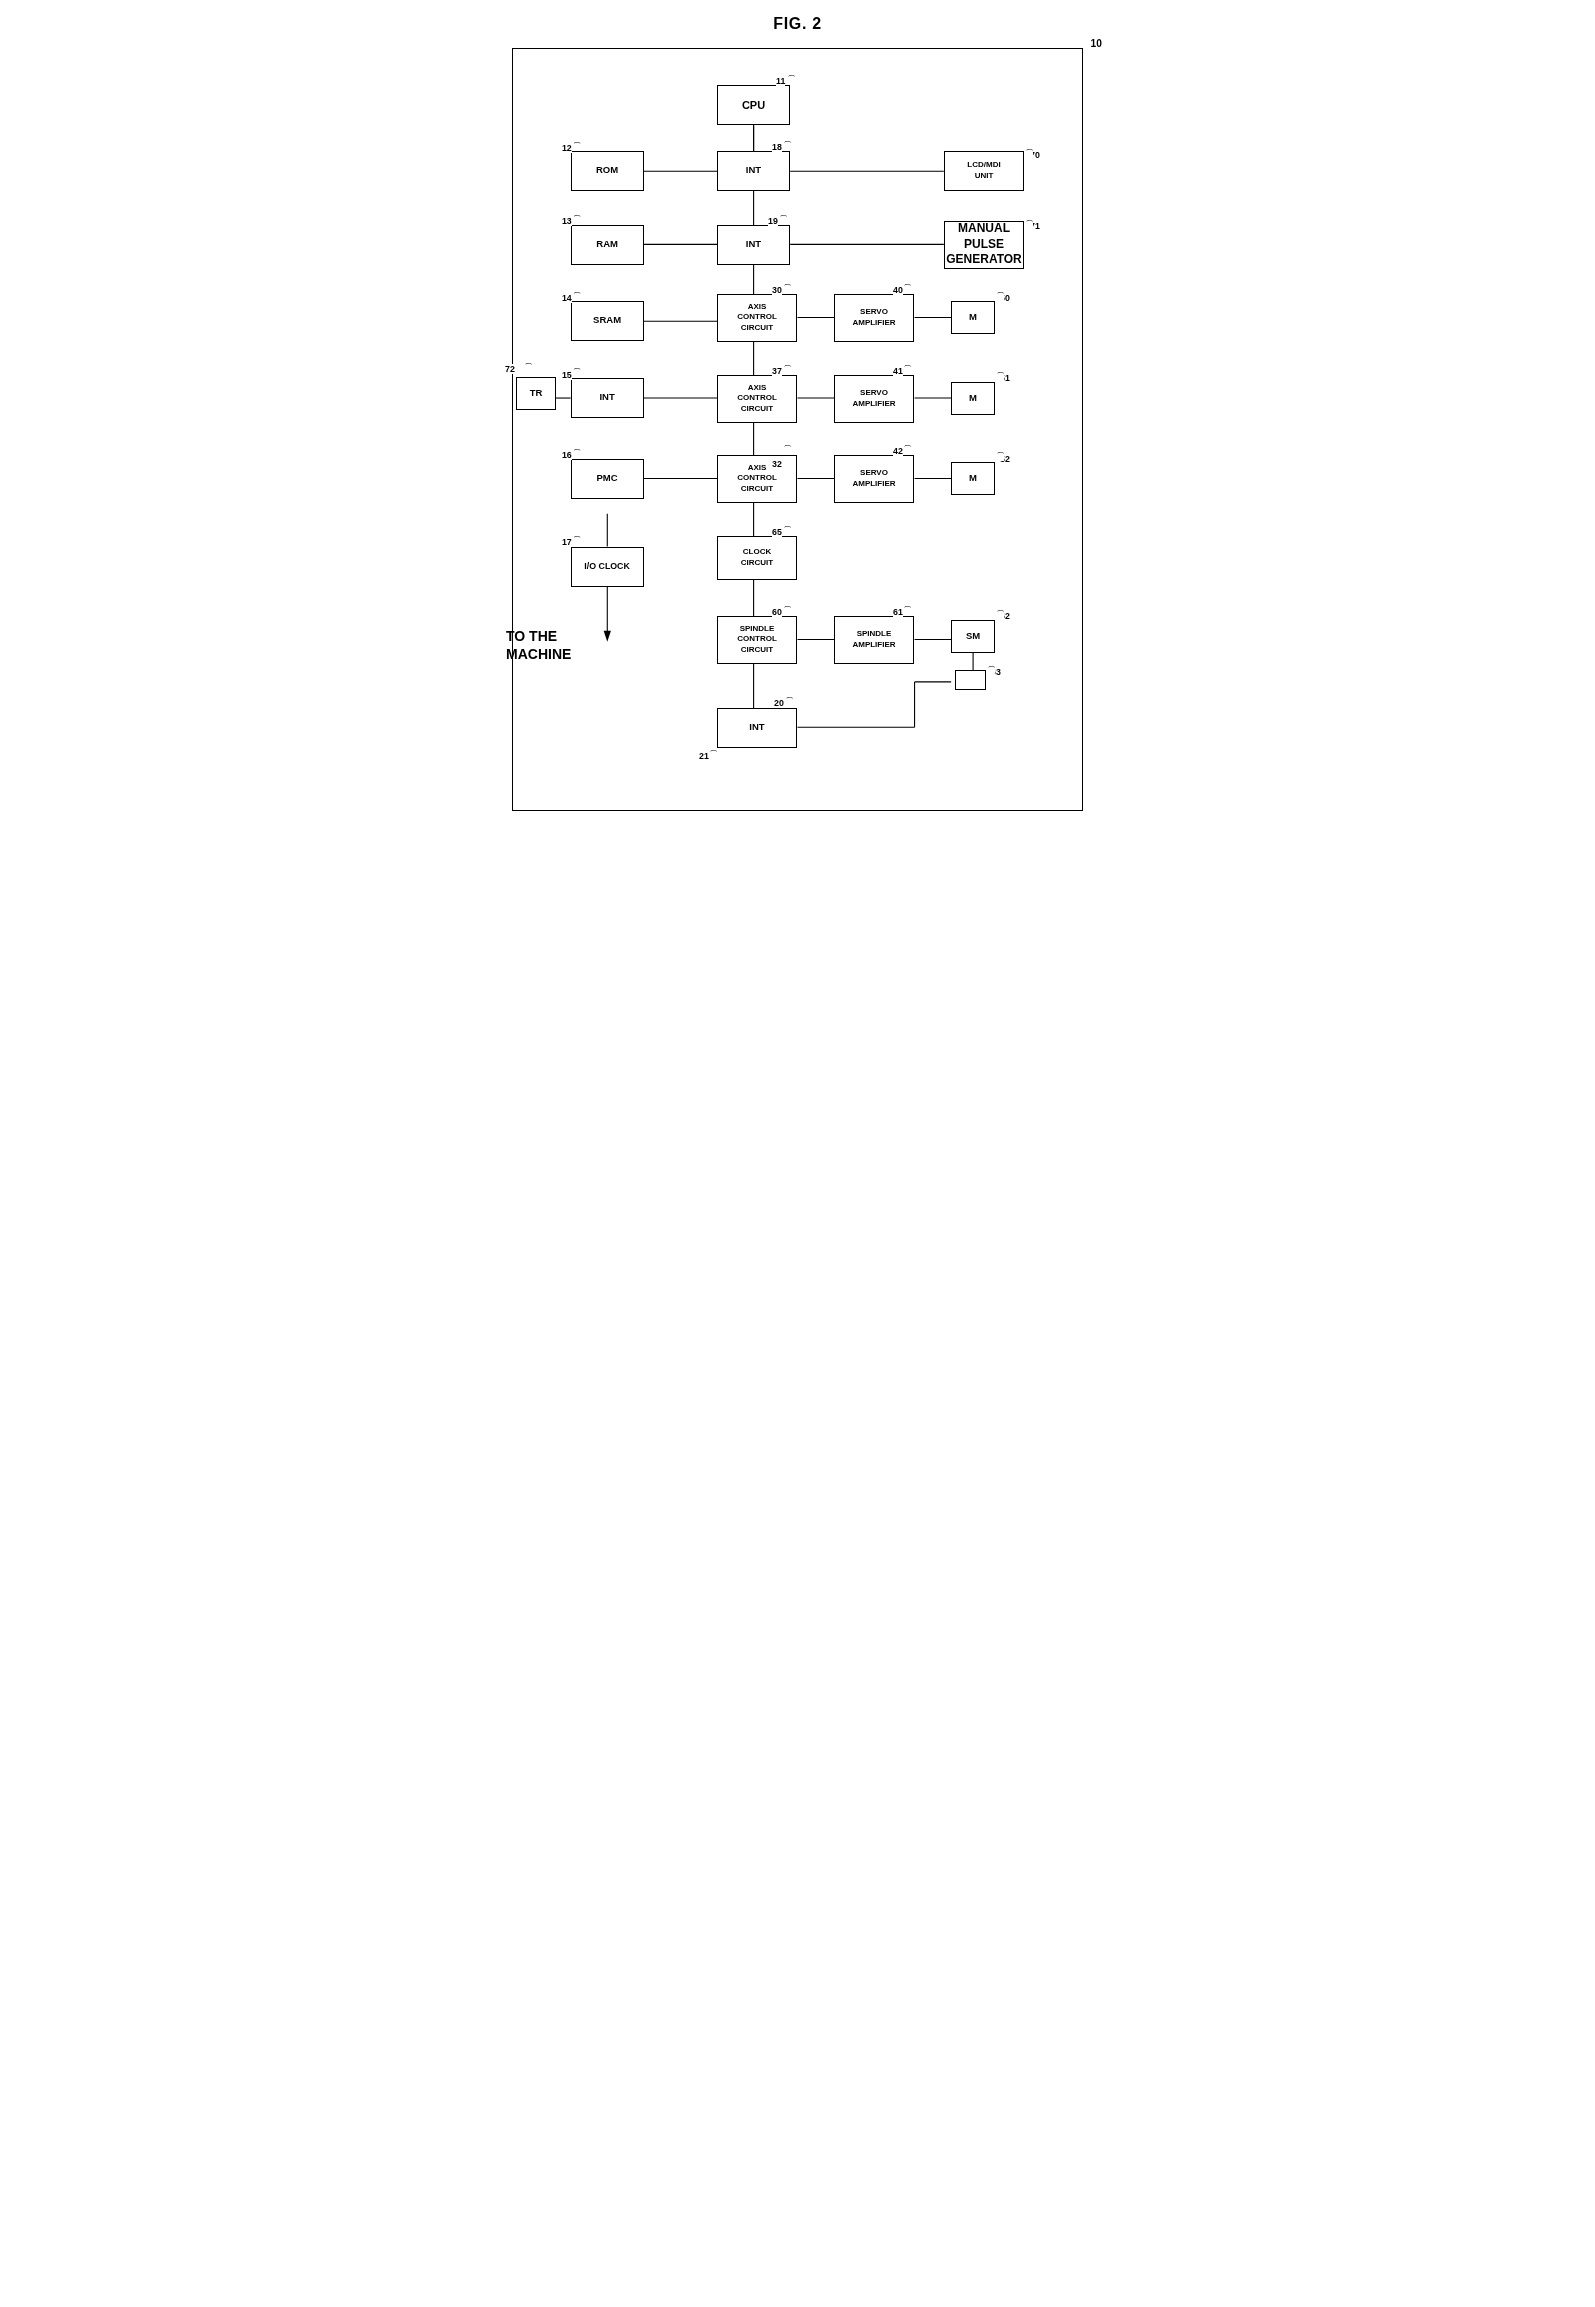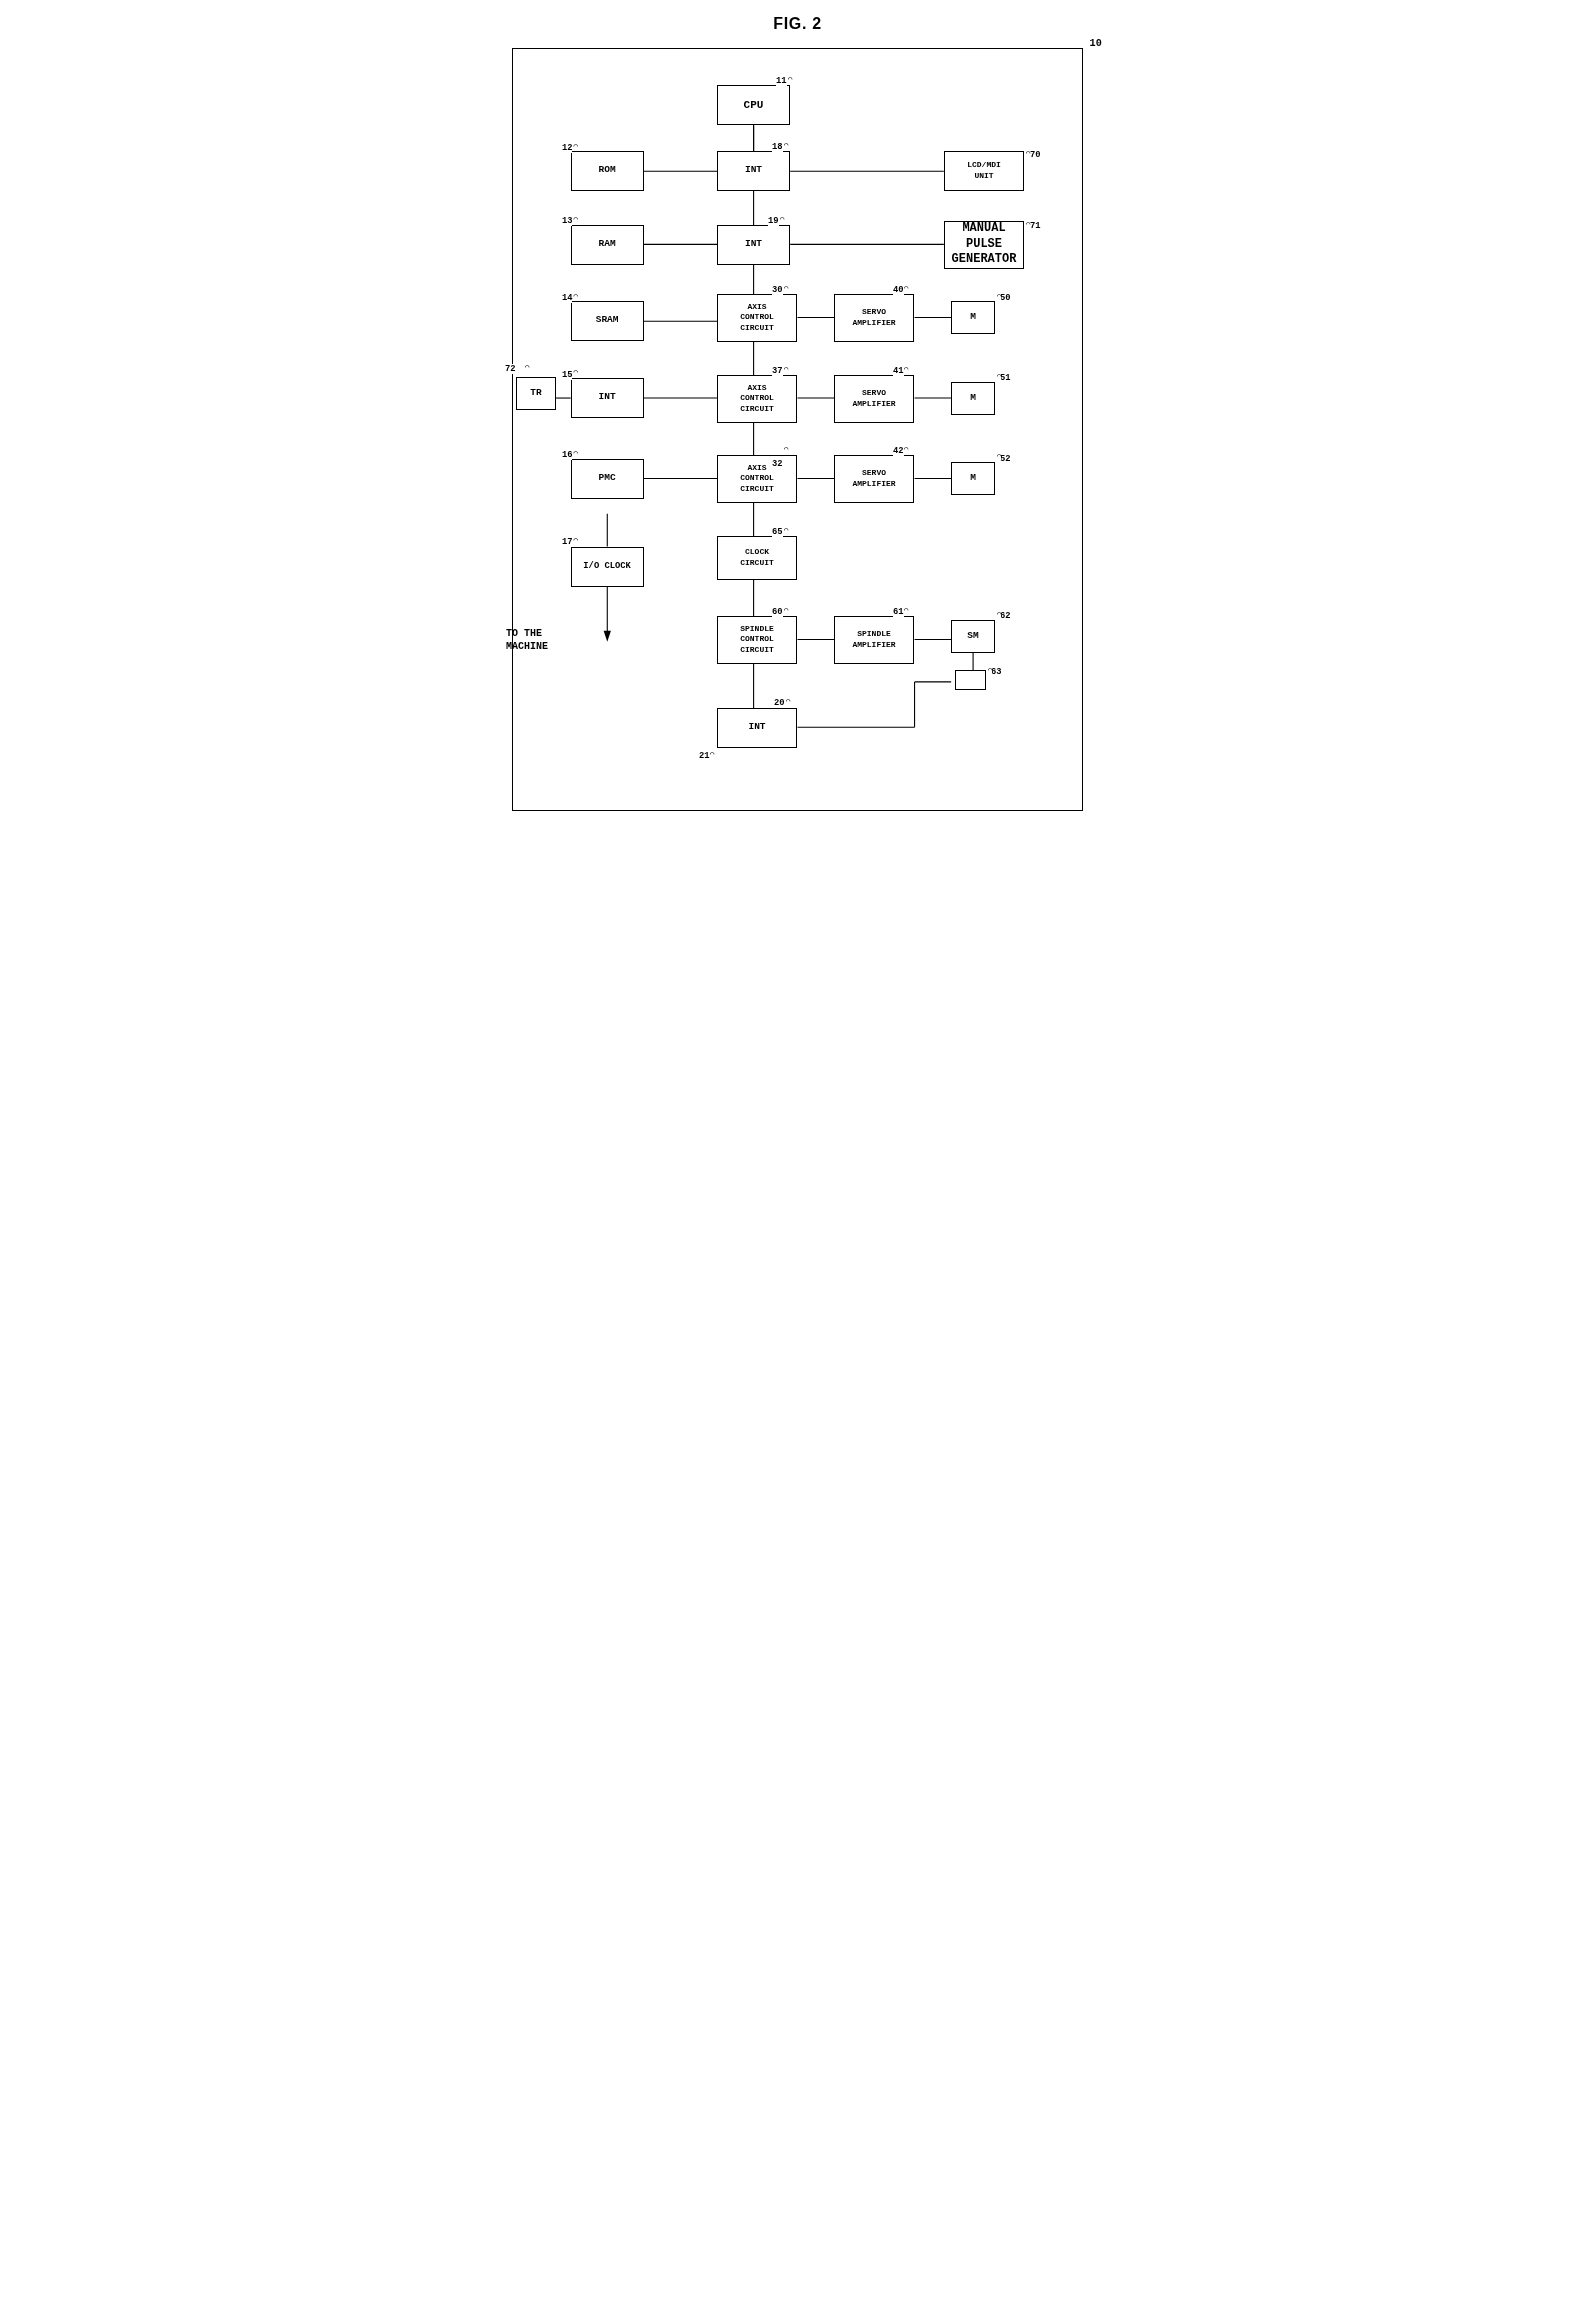--- a/index.html
+++ b/index.html
@@ -20,21 +20,20 @@
       font-size: 16px;
       font-weight: bold;
       margin-bottom: 14.6px;
       letter-spacing: 0.7px;
     }
     .diagram-outer {
       position: relative;
       border: 1.5px solid #000;
       padding: 22px 14.6px 22px 14.6px;
       margin: 15px auto;
-      font-family: Liberation Mono, monospace;
     }
     
     .ref-outer {
       position: absolute;
       top: -10.2px;
       right: -22px;
       font-size: 10.2px;
       font-weight: bold;
       background: #fff;
       padding: 0 2.2px;
@@ -264,21 +263,21 @@
 
       <div class="block" style="left:14.6px; top:476px; width:73px; height:40px; font-size:8.8px;">I/O CLOCK</div>
       <span class="ref-label" style="left:5.9px; top:466px;">17</span>
       <span class="ref-label" style="left:17.6px; top:464px; font-size:7.3px;">⌒</span>
 
       <div class="block" style="left:161px; top:465px; width:80px; height:44px; font-size:8px; line-height:1.3; white-space:pre-line;">CLOCK
 CIRCUIT</div>
       <span class="ref-label" style="left:216px; top:456px;">65</span>
       <span class="ref-label" style="left:228px; top:454px; font-size:7.3px;">⌒</span>
 
-      <div class="arrow-label" style="left:-50px; top:556px; white-space:pre-line; font-size:10px; font-weight:bold; line-height:1.3;">TO THE
+      <div class="arrow-label" style="left:-50px; top:556px; white-space:pre-line; font-size:14px; font-weight:bold; line-height:1.3;">TO THE
 MACHINE</div>
 
       <div class="block" style="left:161px; top:545px; width:80px; height:48px; font-size:8px; line-height:1.3; white-space:pre-line;">SPINDLE
 CONTROL
 CIRCUIT</div>
       <span class="ref-label" style="left:216px; top:536px;">60</span>
       <span class="ref-label" style="left:228px; top:534px; font-size:7.3px;">⌒</span>
 
       <div class="block" style="left:278px; top:545px; width:80px; height:48px; font-size:8px; line-height:1.3; white-space:pre-line;">SPINDLE
 AMPLIFIER</div>

